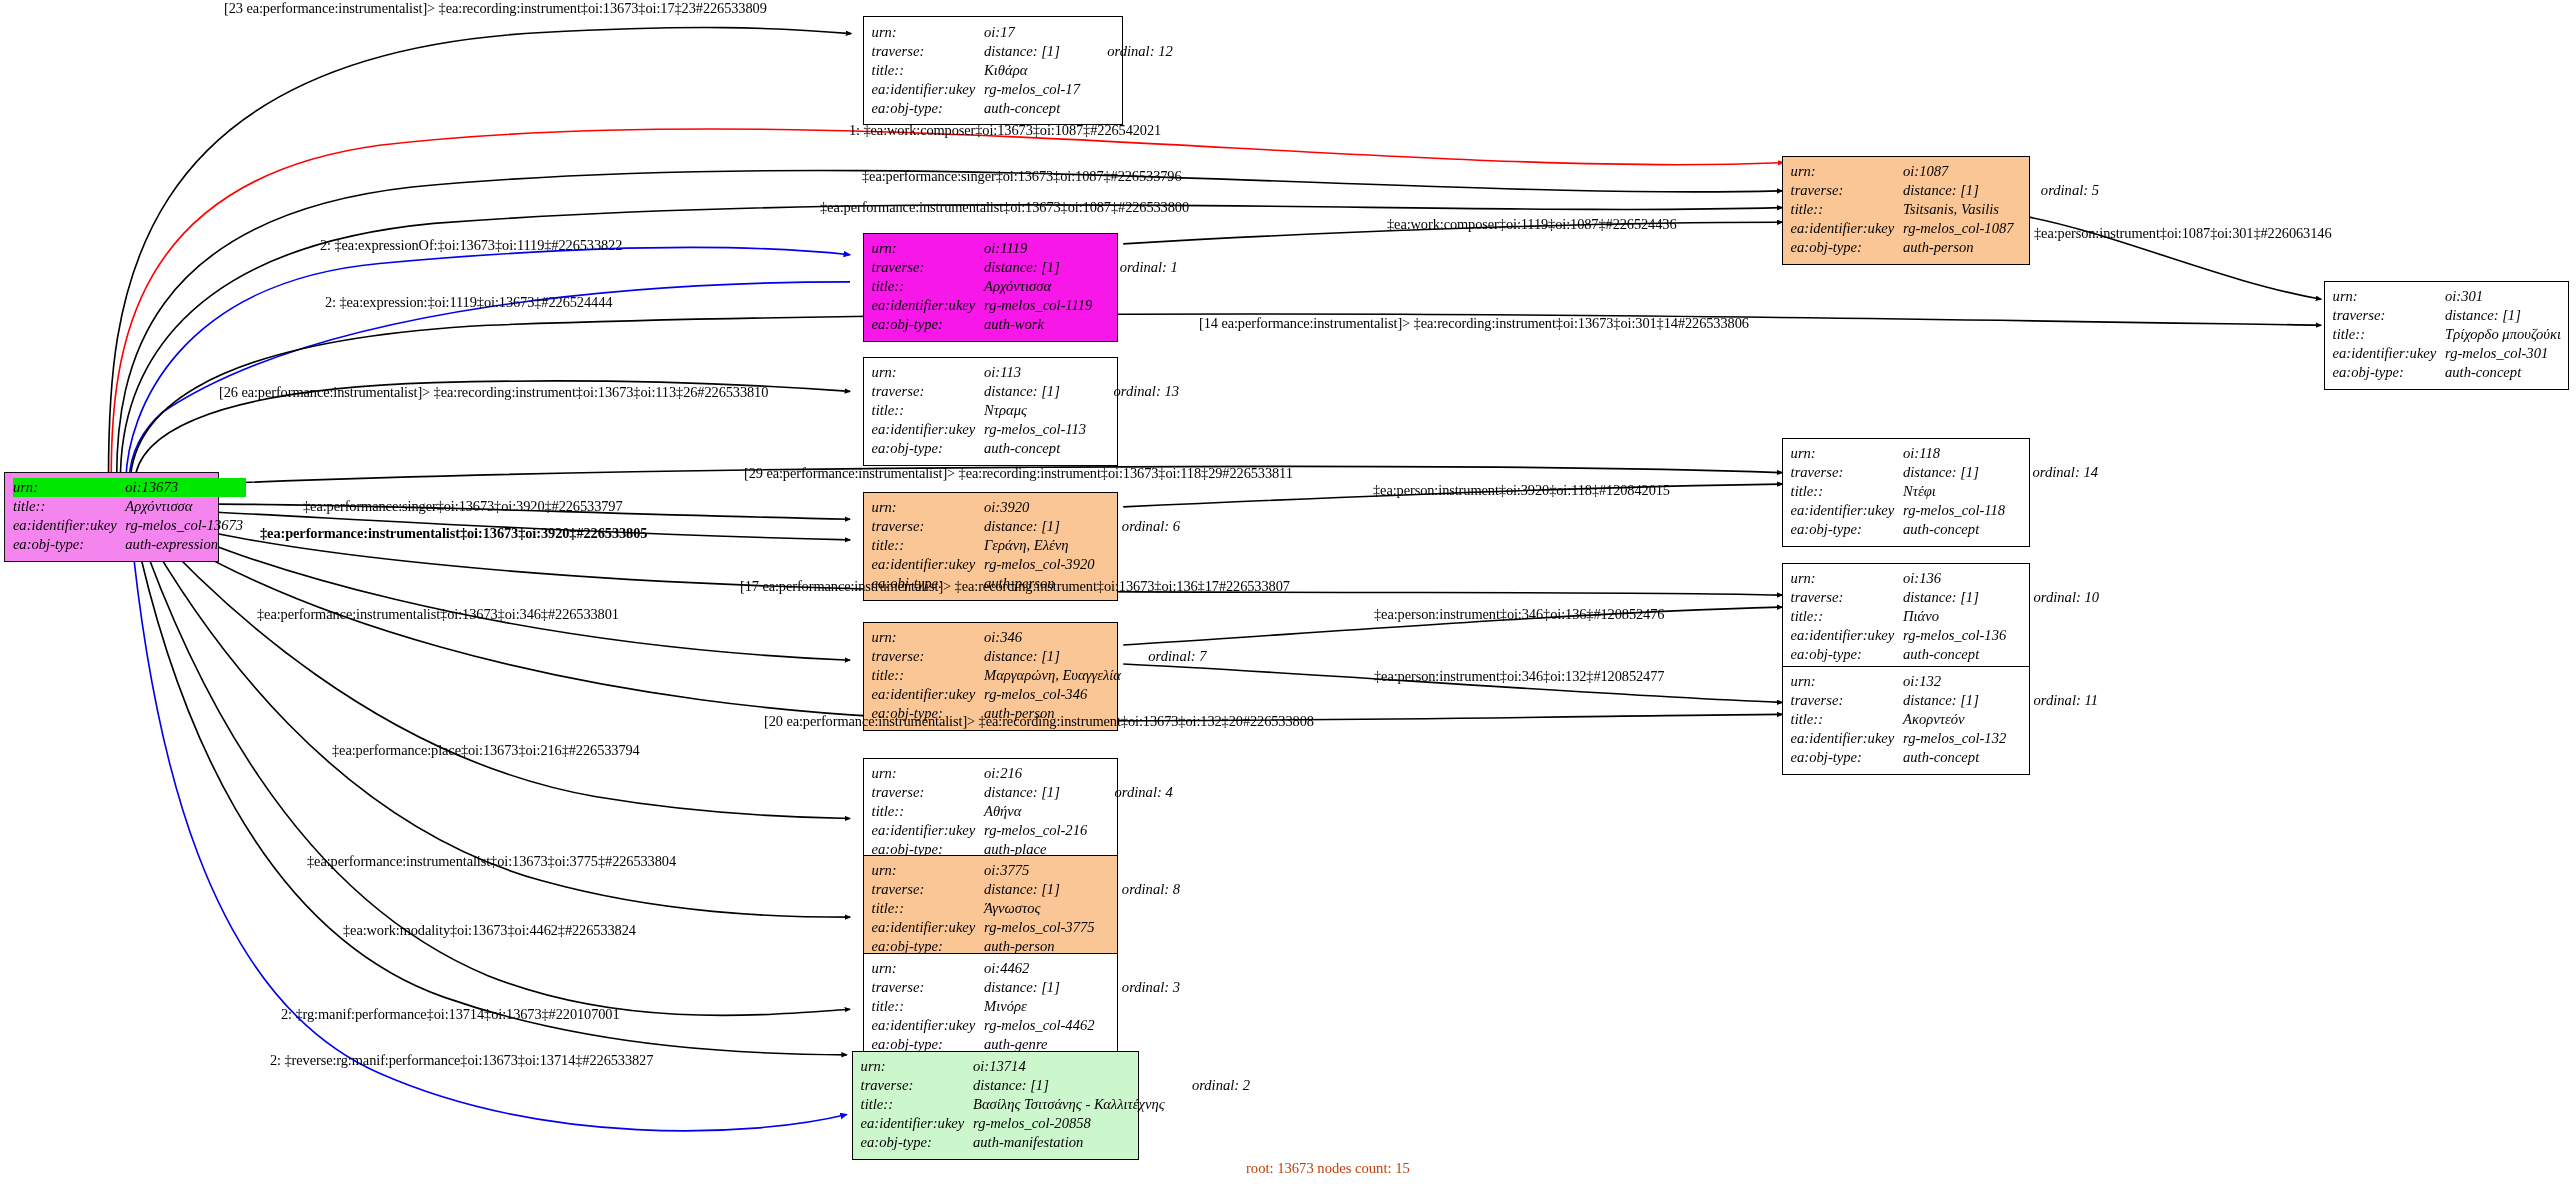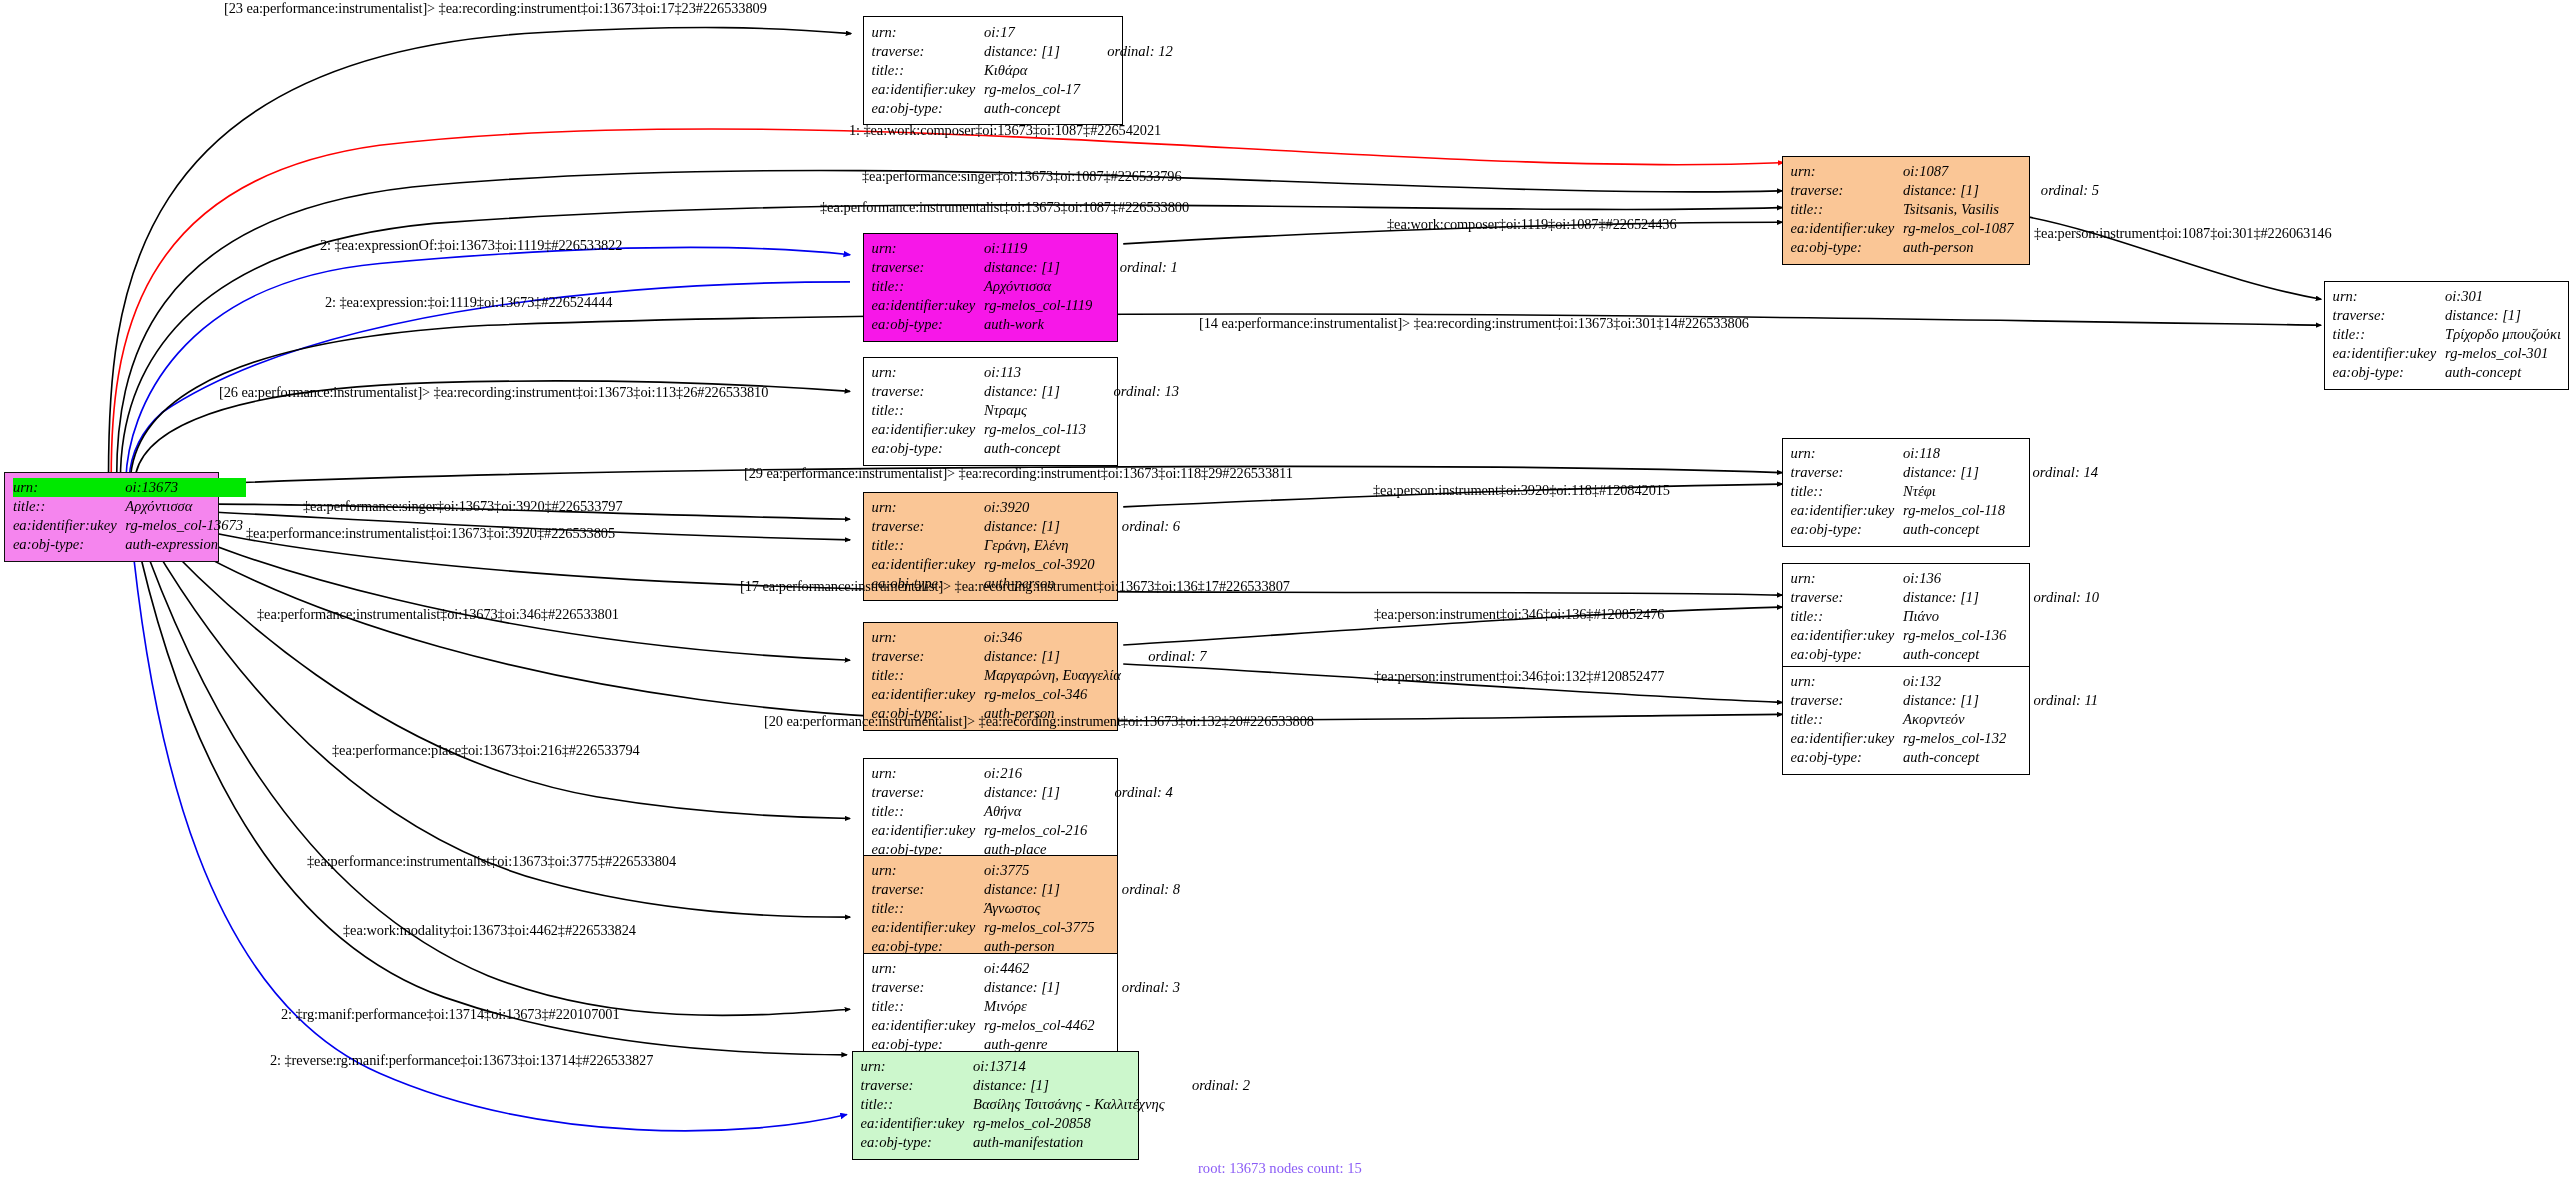--- a/index.html
+++ b/index.html
@@ -18,21 +18,21 @@
   .n-root{background:#f585ee;border-color:#111;}
   .n-root td{font-size:14.6px;}
   .n-root .hl{background:#00e800;}
   .n-work{background:#f717e8;}
   .n-person{background:#fac696;}
   .n-manifest{background:#ccf7cc;}
   .n-plain{background:#ffffff;}
 
   .elabel{position:absolute;font-size:14.4px;color:#000;white-space:nowrap;
           letter-spacing:-0.1px;}
-  .footer{position:absolute;font-size:14.6px;color:#8b5cf6;white-space:nowrap;}
+  .footer{position:absolute;font-size:14.6px;color:#c2410c;white-space:nowrap;margin-left:48px;}
 </style>
 </head>
 <body>
 
 <div id="stage">
 
   <svg id="edges" viewBox="0 0 4752 2188" xmlns="http://www.w3.org/2000/svg">
     <defs>
       <marker id="ah-k" markerWidth="12" markerHeight="12" refX="10" refY="5" orient="auto" markerUnits="userSpaceOnUse">
         <path d="M0,0 L12,5 L0,10 z" fill="#000"></path>
@@ -573,21 +573,21 @@
   <div class="elabel" style="left:820px;top:199px;">‡ea:performance:instrumentalist‡oi:13673‡oi:1087‡#226533800</div>
   <div class="elabel" style="left:1387px;top:216px;">‡ea:work:composer‡oi:1119‡oi:1087‡#226524436</div>
   <div class="elabel" style="left:320px;top:237px;">2: ‡ea:expressionOf:‡oi:13673‡oi:1119‡#226533822</div>
   <div class="elabel" style="left:325px;top:294px;">2: ‡ea:expression:‡oi:1119‡oi:13673‡#226524444</div>
   <div class="elabel" style="left:2034px;top:225px;">‡ea:person:instrument‡oi:1087‡oi:301‡#226063146</div>
   <div class="elabel" style="left:1199px;top:315px;">[14 ea:performance:instrumentalist]&gt; ‡ea:recording:instrument‡oi:13673‡oi:301‡14#226533806</div>
   <div class="elabel" style="left:219px;top:384px;">[26 ea:performance:instrumentalist]&gt; ‡ea:recording:instrument‡oi:13673‡oi:113‡26#226533810</div>
   <div class="elabel" style="left:744px;top:465px;">[29 ea:performance:instrumentalist]&gt; ‡ea:recording:instrument‡oi:13673‡oi:118‡29#226533811</div>
   <div class="elabel" style="left:1373px;top:482px;">‡ea:person:instrument‡oi:3920‡oi:118‡#120842015</div>
   <div class="elabel" style="left:267px;top:498px;margin-left:36px;">‡ea:performance:singer‡oi:13673‡oi:3920‡#226533797</div>
-  <div class="elabel" style="left:246px;top:525px;">‡ea:performance:instrumentalist‡oi:13673‡oi:3920‡#226533805</div>
+  <div class="elabel" style="left:260px;top:525px;font-weight:bold;">‡ea:performance:instrumentalist‡oi:13673‡oi:3920‡#226533805</div>
   <div class="elabel" style="left:740px;top:578px;">[17 ea:performance:instrumentalist]&gt; ‡ea:recording:instrument‡oi:13673‡oi:136‡17#226533807</div>
   <div class="elabel" style="left:257px;top:606px;">‡ea:performance:instrumentalist‡oi:13673‡oi:346‡#226533801</div>
   <div class="elabel" style="left:1374px;top:606px;">‡ea:person:instrument‡oi:346‡oi:136‡#120852476</div>
   <div class="elabel" style="left:1374px;top:668px;">‡ea:person:instrument‡oi:346‡oi:132‡#120852477</div>
   <div class="elabel" style="left:764px;top:713px;">[20 ea:performance:instrumentalist]&gt; ‡ea:recording:instrument‡oi:13673‡oi:132‡20#226533808</div>
   <div class="elabel" style="left:332px;top:742px;">‡ea:performance:place‡oi:13673‡oi:216‡#226533794</div>
   <div class="elabel" style="left:307px;top:853px;">‡ea:performance:instrumentalist‡oi:13673‡oi:3775‡#226533804</div>
   <div class="elabel" style="left:343px;top:922px;">‡ea:work:modality‡oi:13673‡oi:4462‡#226533824</div>
   <div class="elabel" style="left:281px;top:1006px;">2: ‡rg:manif:performance‡oi:13714‡oi:13673‡#220107001</div>
   <div class="elabel" style="left:270px;top:1052px;">2: ‡reverse:rg:manif:performance‡oi:13673‡oi:13714‡#226533827</div>

